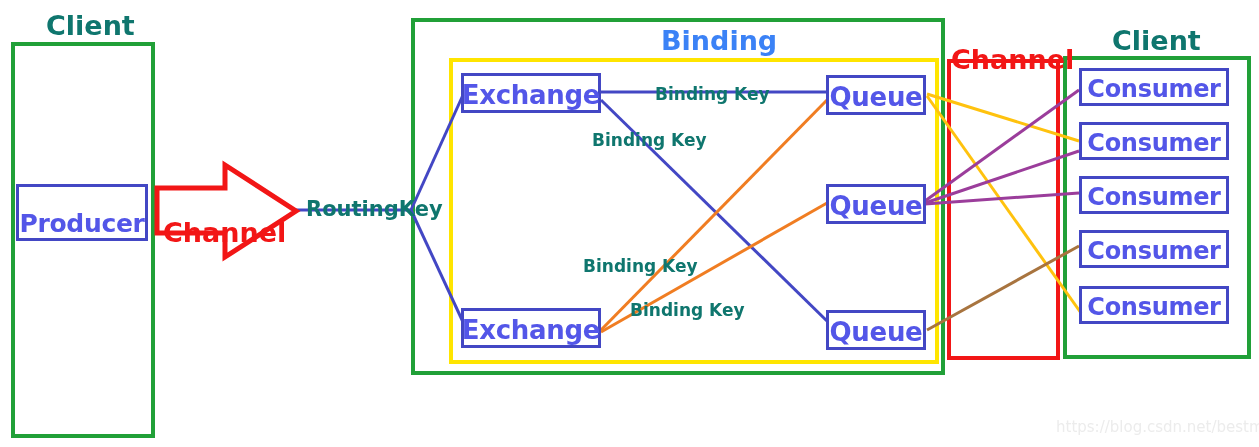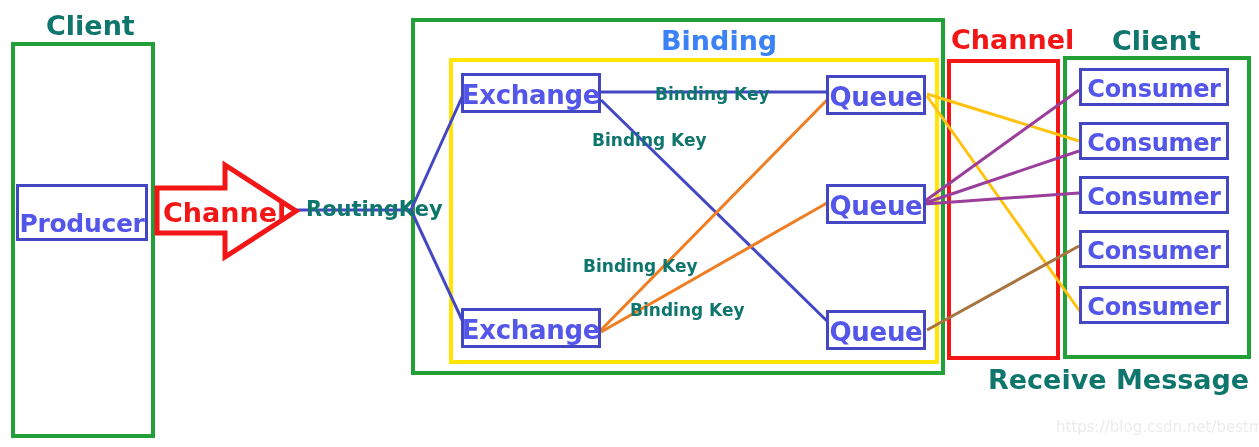--- a/index.html
+++ b/index.html
@@ -48,21 +48,21 @@
   }
   .entity span { display: block; }
 
   
   .lbl {
     position: absolute;
     white-space: nowrap;
     font-weight: bold;
   }
   .lbl-black { color: #0f766e; }
-  .lbl-red { color: #f21616; }
+  .lbl-red { color: #f21616; margin-top: 20px; }
   .lbl-green { color: #21a038; }
   .lbl-yellow { color: #3b82f6; }
 
   .watermark {
     position: absolute;
     color: #ececec;
     font-weight: normal;
     font-size: 15px;
     white-space: nowrap;
     font-family: "DejaVu Sans", sans-serif;
@@ -165,17 +165,16 @@
 
   <div class="lbl lbl-black" style="left:655px; top:84px; font-size:17px;">Binding Key</div>
   <div class="lbl lbl-black" style="left:592px; top:130px; font-size:17px;">Binding Key</div>
   <div class="lbl lbl-black" style="left:583px; top:256px; font-size:17px;">Binding Key</div>
   <div class="lbl lbl-black" style="left:630px; top:300px; font-size:17px;">Binding Key</div>
 
   <div class="lbl lbl-red" style="left:951px; top:24px; font-size:27px;">Channel</div>
 
   <div class="lbl lbl-black" style="left:1112px; top:25px; font-size:27px;">Client</div>
 
-  <div class="lbl lbl-black" style="left:988px; top:364px; font-size:27px;">Receive Message</div>
 
   <div class="watermark" style="left:1056px; top:418px;">https://blog.csdn.net/bestmy</div>
 
 </div>
 
 </body></html>

